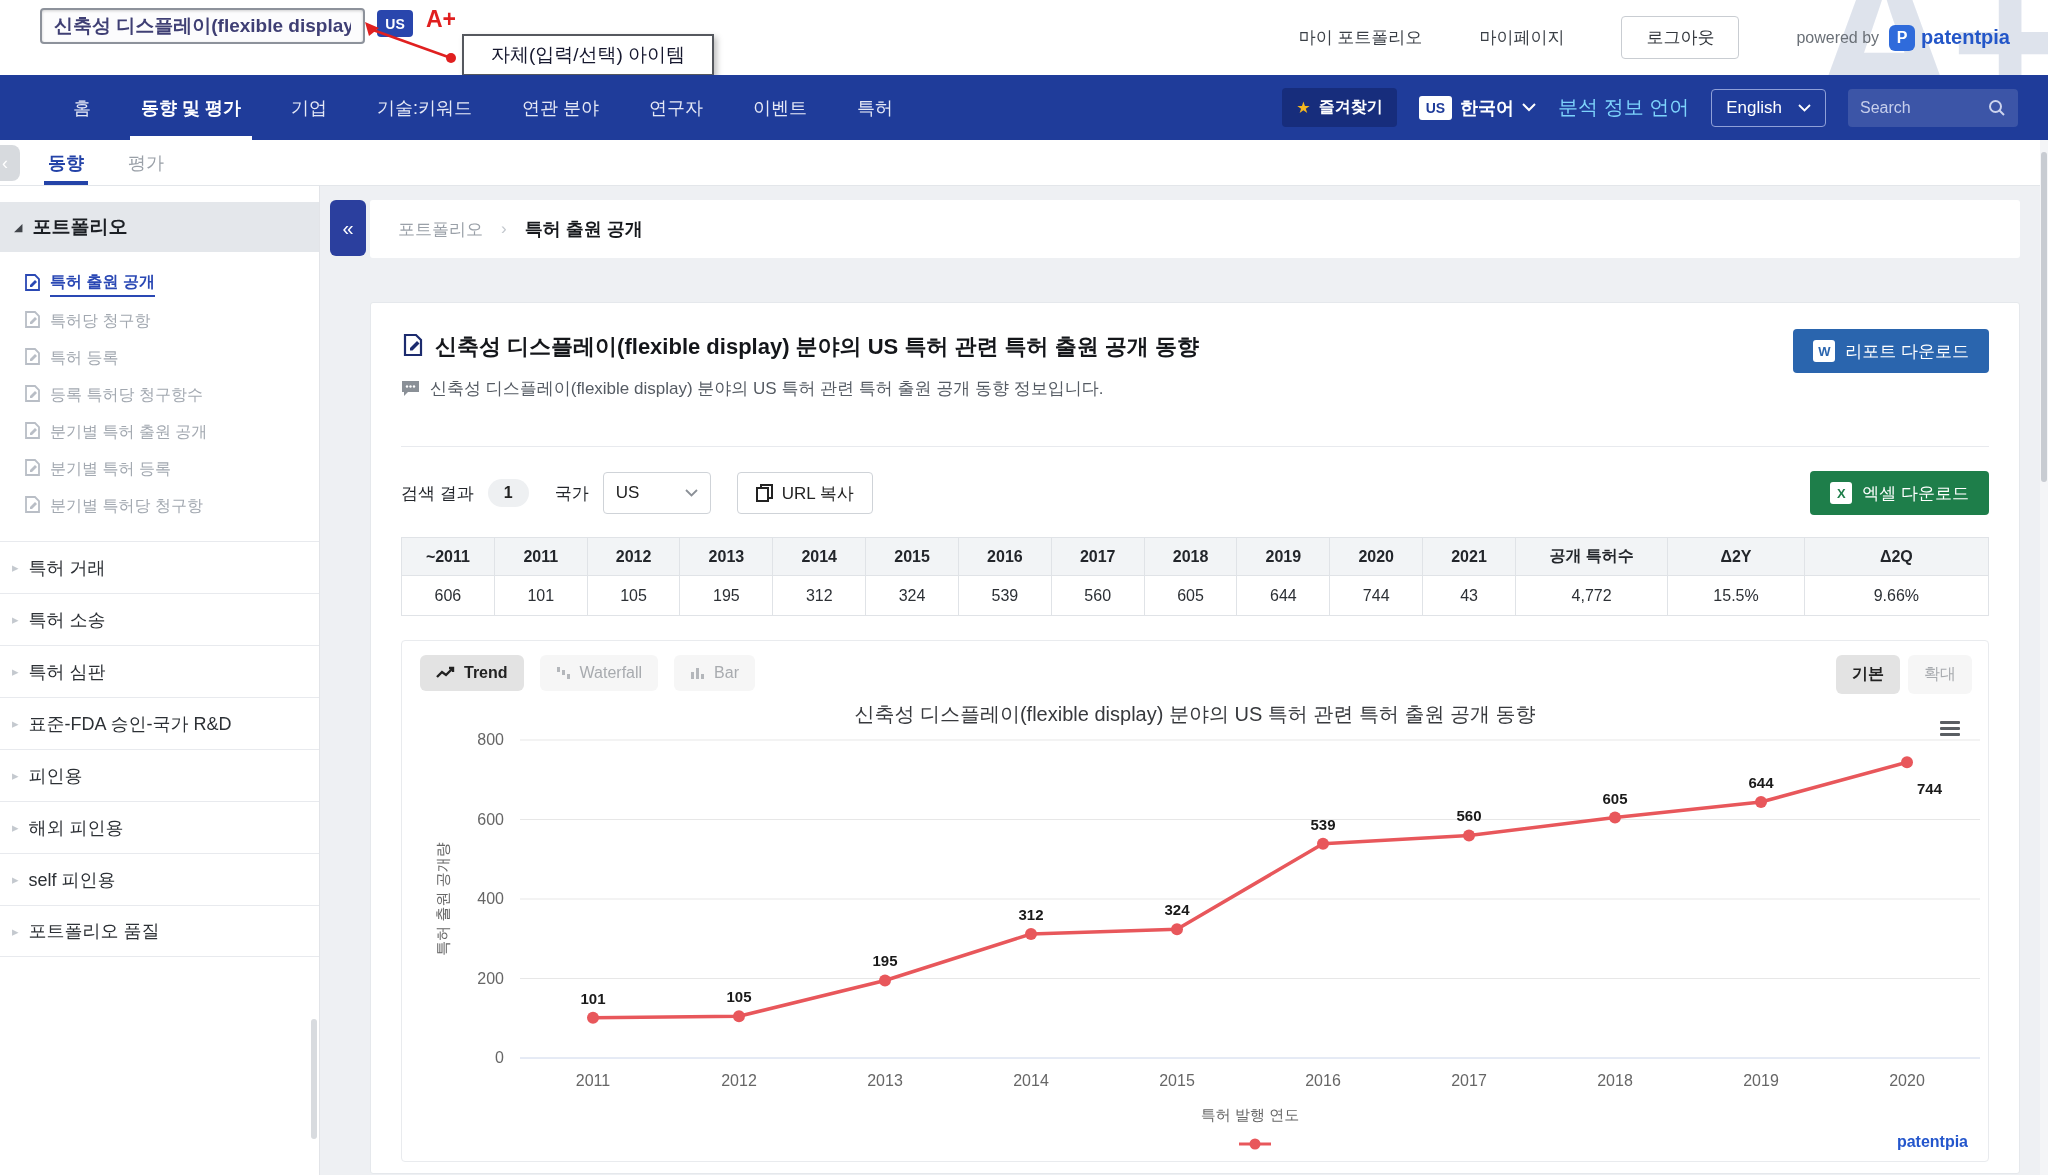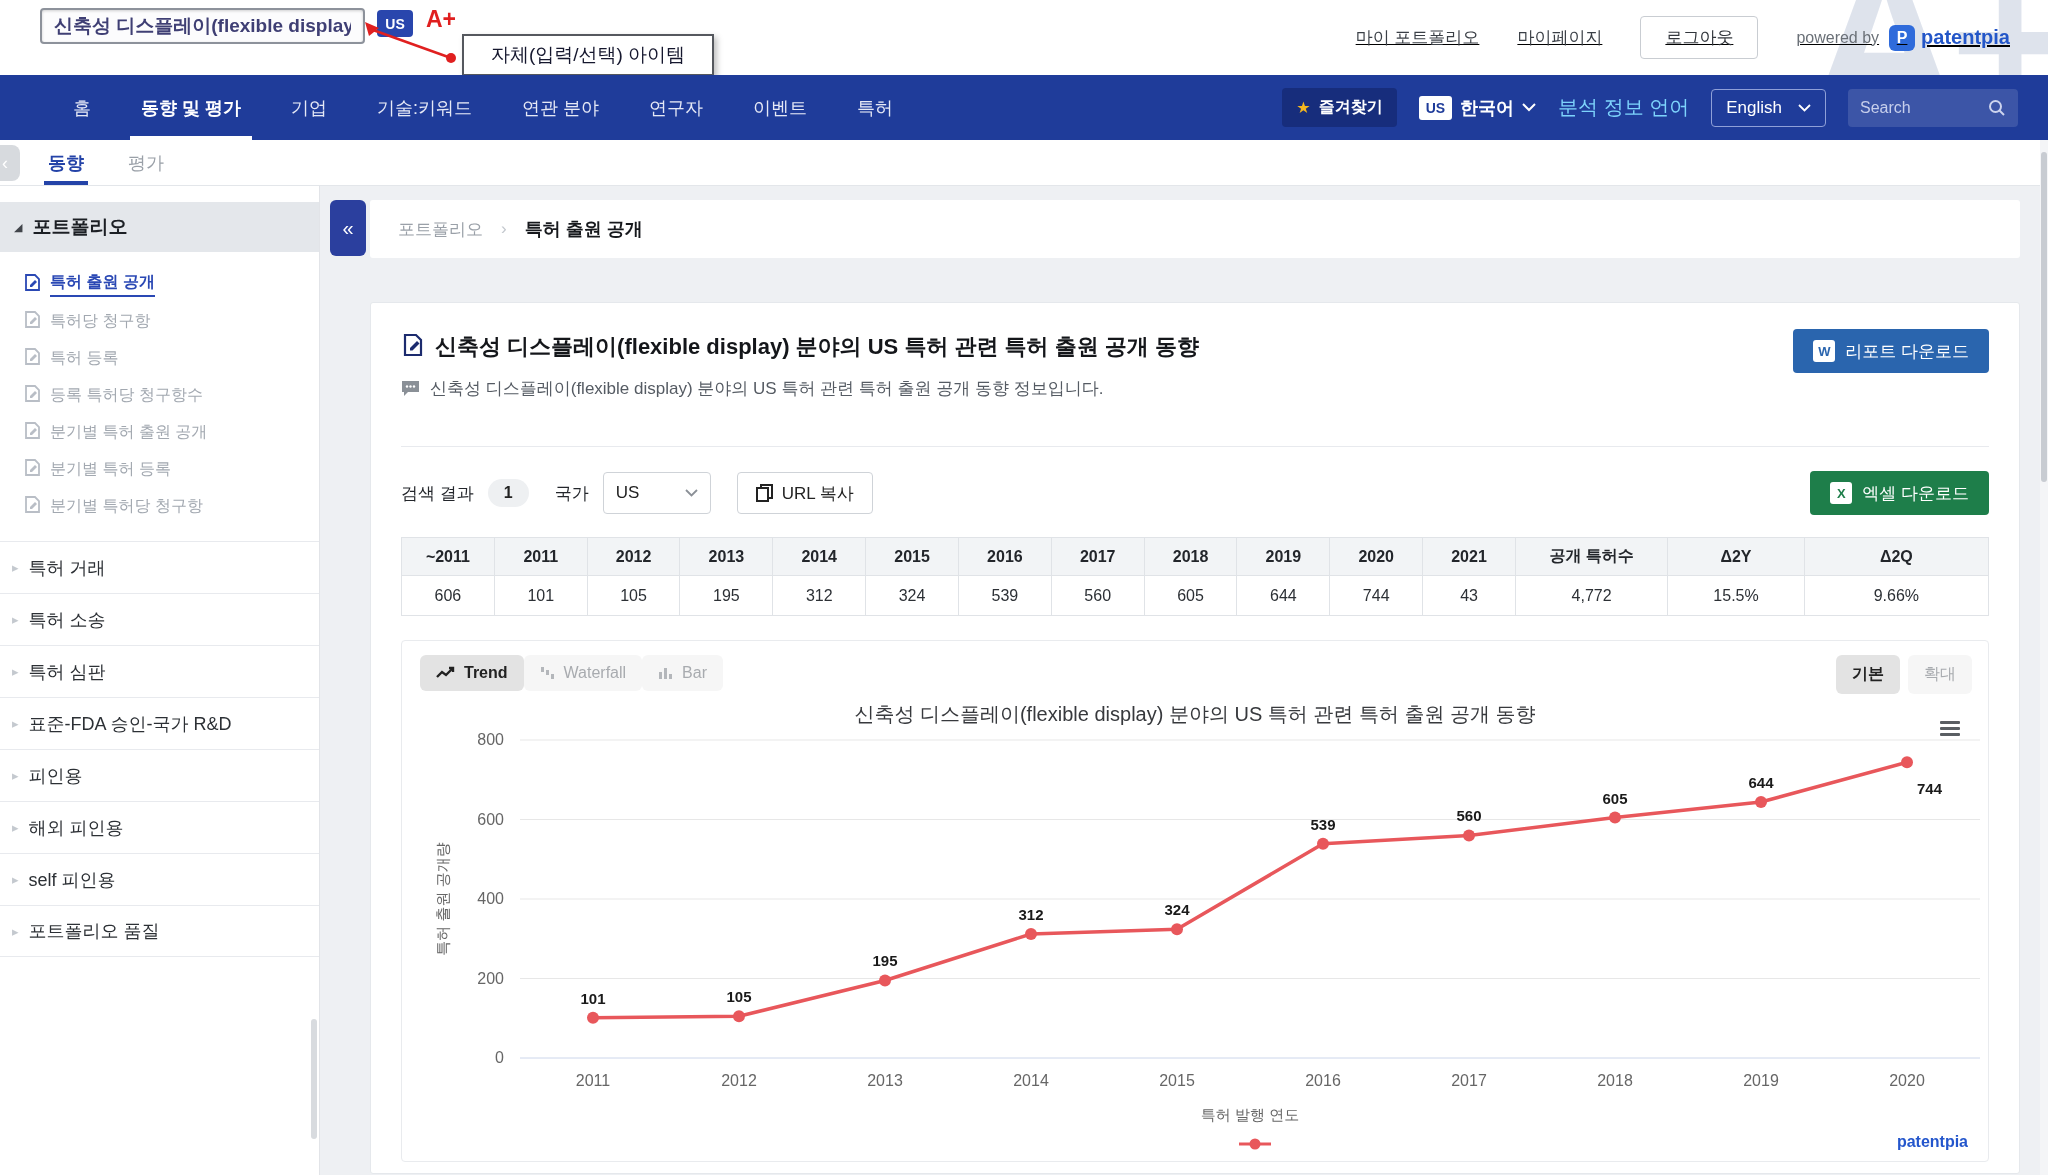--- a/index.html
+++ b/index.html
@@ -8,21 +8,21 @@
   .page { position:absolute; inset:0; width:2048px; height:1175px; }
 
   
   .top-header { position:absolute; left:0; top:0; width:2048px; height:75px; background:#ffffff; overflow:hidden; z-index:5; }
   .watermark { position:absolute; right:-14px; top:-78px; font-size:205px; font-weight:bold; color:#c9d1e1; opacity:.6; letter-spacing:-8px; z-index:0; }
   .search-box { position:absolute; left:40px; top:8px; width:325px; height:36px; border:2px solid #8d929b; border-radius:4px; background:#fcfcfd; box-shadow:inset 0 1px 3px rgba(0,0,0,.18); font-size:19px; font-weight:600; color:#3f3f74; padding:0 12px; z-index:2; }
   .us-chip { position:absolute; left:377px; top:10px; width:36px; height:27px; background:#2946ad; color:#fff; border-radius:4px; font-size:14px; font-weight:bold; display:flex; align-items:center; justify-content:center; z-index:2; }
   .grade { position:absolute; left:426px; top:6px; color:#e01f1f; font-size:23px; font-weight:bold; z-index:2; }
   .tooltip-box { position:absolute; left:462px; top:34px; width:252px; height:42px; background:#fff; border:2px solid #55585e; box-shadow:3px 3px 6px rgba(0,0,0,.25); display:flex; align-items:center; justify-content:center; font-size:19px; color:#15172e; z-index:3; }
   .connector { position:absolute; left:355px; top:18px; z-index:3; }
-  .top-right { position:absolute; right:38px; top:0; height:75px; display:flex; align-items:center; gap:38px; z-index:2;text-decoration:underline; }
+  .top-right { position:absolute; right:38px; top:0; height:75px; display:flex; align-items:center; gap:57px; z-index:2; }
   .top-link { font-size:17px; color:#3a3f46; cursor:pointer; }
   .logout-btn { border:1px solid #c9cdd2; border-radius:4px; background:#fff; padding:9px 24px; font-size:17px; color:#32363c; cursor:pointer; }
   .powered { display:flex; align-items:center; gap:10px; font-size:16px; color:#6a7077; }
   .brand { display:flex; align-items:center; gap:6px; }
   .brand-p { width:26px; height:26px; border-radius:6px; background:#2f6bdb; color:#fff; font-weight:bold; font-size:16px; display:flex; align-items:center; justify-content:center; }
   .brand-name { color:#2356c8; font-weight:bold; font-size:20px; }
 
   
   .navbar { position:absolute; left:0; top:75px; width:2048px; height:65px; background:#1f3c9a; display:flex; align-items:center; z-index:4; }
   .nav-list { display:flex; list-style:none; margin-left:48px; height:100%; }
@@ -89,21 +89,21 @@
   .count-pill { background:#eef0f2; border-radius:15px; padding:5px 16px; font-size:16px; font-weight:bold; color:#222; margin:0 26px 0 14px; }
   .country-select { display:flex; align-items:center; justify-content:space-between; width:108px; height:42px; border:1px solid #cfd3d8; border-radius:4px; padding:0 12px; margin:0 26px 0 14px; font-size:17px; color:#222; cursor:pointer; background:#fff; }
   .url-btn { display:flex; align-items:center; gap:9px; height:42px; border:1px solid #cfd3d8; border-radius:4px; background:#fff; padding:0 18px; font-size:17px; color:#222; cursor:pointer; }
   .excel-btn { position:absolute; right:0; top:0; height:44px; background:#1e7e4a; border:none; border-radius:4px; color:#fff; font-size:17px; display:flex; align-items:center; gap:10px; padding:0 20px; cursor:pointer; }
 
   table.stats { width:100%; border-collapse:collapse; margin-top:22px; table-layout:fixed; }
   table.stats th { background:#f2f4f6; border:1px solid #e0e3e7; font-size:16px; font-weight:bold; color:#23262b; height:38px; text-align:center; }
   table.stats td { background:#fff; border:1px solid #e0e3e7; font-size:16px; color:#2c3035; height:40px; text-align:center; }
 
   .chart-card { position:relative; margin-top:24px; border:1px solid #e9ebee; border-radius:4px; height:522px; padding:14px 18px 0 18px; }
-  .chart-toolbar { display:flex; gap:0; }
+  .chart-toolbar { display:flex; gap:16px; }
   .ct-btn { display:flex; align-items:center; gap:8px; border:none; border-radius:6px; padding:9px 16px; font-size:16px; cursor:pointer; background:#f6f6f6; color:#a8abaf; }
   .ct-btn.active { background:#e3e3e3; color:#222; font-weight:bold; }
   .zoom-btns { position:absolute; right:16px; top:14px; display:flex; gap:8px; }
   .hamburger { position:absolute; right:28px; top:80px; display:flex; flex-direction:column; gap:3px; cursor:pointer; }
   .hamburger i { width:20px; height:3px; background:#5a5e63; border-radius:1px; }
   .chart-title { text-align:center; margin-top:10px; font-size:20px; color:#37393d; }
   .legend-row { display:flex; justify-content:center; margin-top:0; padding-left:120px; }
   .credits { position:absolute; right:20px; bottom:10px; color:#2456cc; font-weight:bold; font-size:16px; cursor:pointer; }
 
   .page-scrollbar { position:absolute; right:0; top:140px; width:8px; height:1035px; background:#f4f5f7; z-index:6; }

